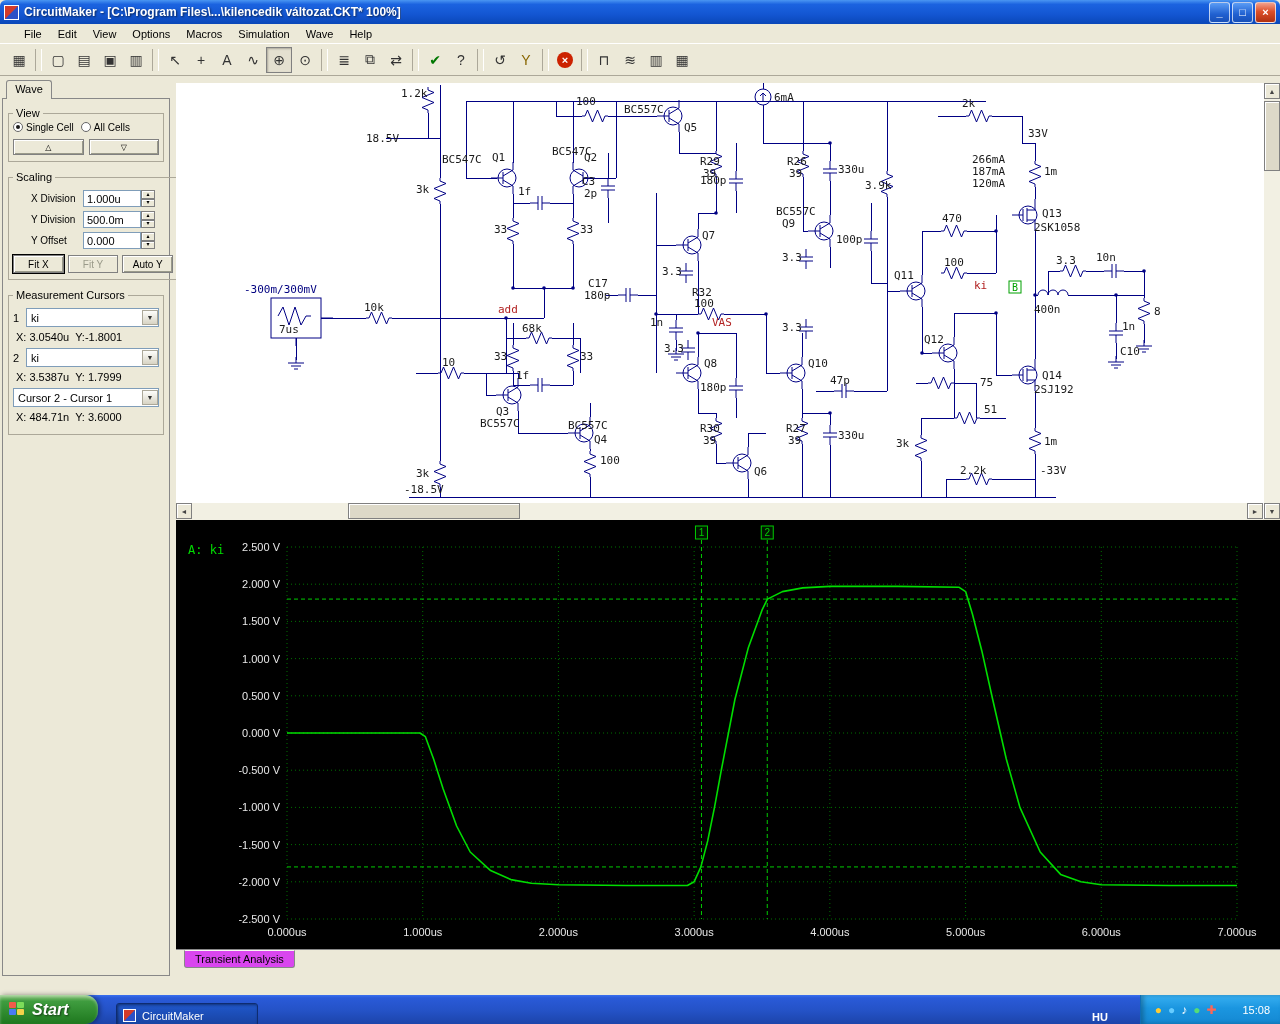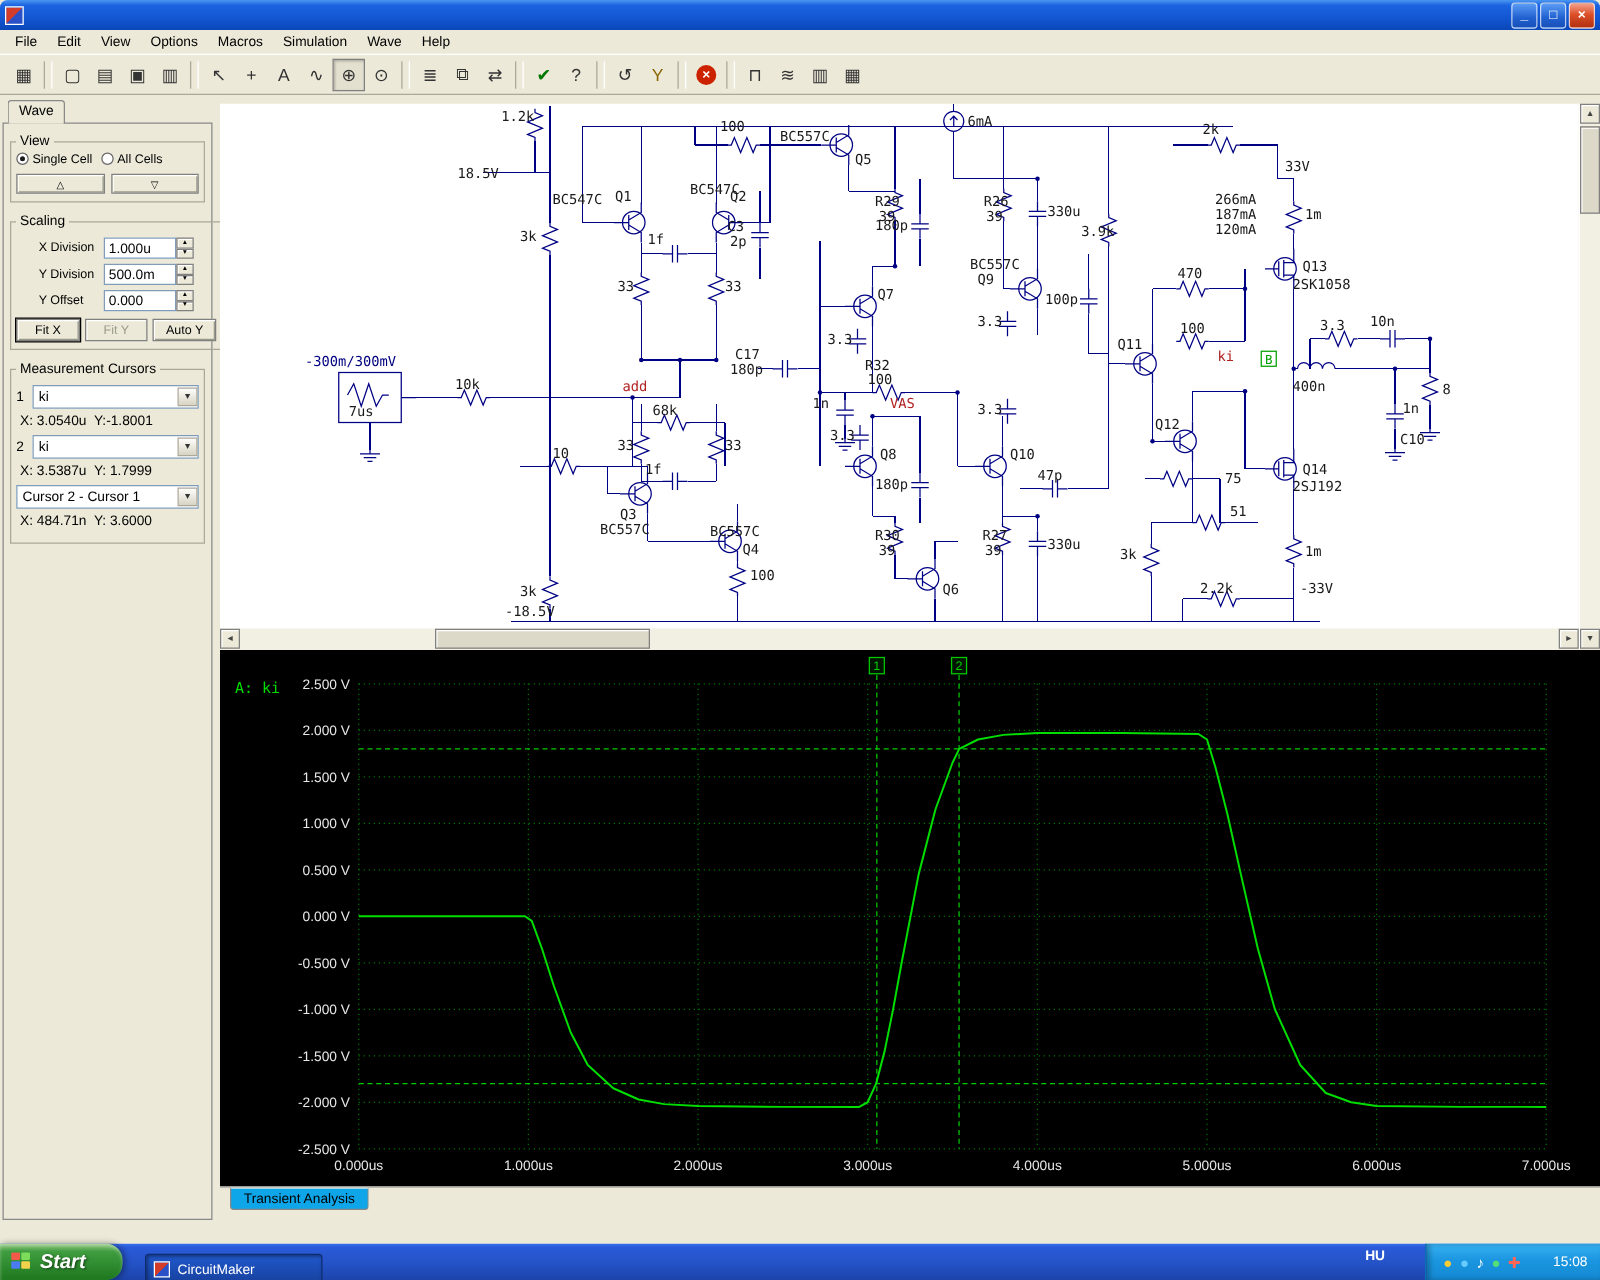--- a/index.html
+++ b/index.html
@@ -17,21 +17,21 @@
   .cm-icon { width:15px; height:15px; border:1px solid #fff; background:linear-gradient(135deg,#d33b2a 0 49%,#2a50c8 51% 100%); margin-right:5px; flex:none; }
   .title-text { color:#fff; font-weight:bold; font-size:12px; text-shadow:1px 1px 2px rgba(0,0,0,.6); white-space:nowrap; overflow:hidden; }
   .win-buttons { margin-left:auto; display:flex; gap:2px; }
   .win-btn {
     width:21px; height:21px; border:1px solid rgba(255,255,255,.7); border-radius:3px;
     color:#fff; font-size:11px; line-height:17px; text-align:center; font-weight:bold;
     background:linear-gradient(180deg,#5a9cf5,#2060d0 60%,#1850b8); padding:0; cursor:default;
   }
   .win-btn.close { background:linear-gradient(180deg,#f2a08c,#dd4f28 45%,#b03010); }
   
-  .menubar { position:absolute; left:0; top:24px; width:1280px; height:19px; display:flex; align-items:center; padding-left:4px; background:#ECE9D8; }
+  .menubar { position:absolute; left:0; top:24px; width:1280px; height:19px; display:flex; align-items:center; padding-left:16px; background:#ECE9D8; }
   .menu-item { padding:2px 8px; }
   .toolbar { position:absolute; left:0; top:43px; width:1280px; height:33px; display:flex; align-items:center; padding-left:6px; background:#ECE9D8; border-top:1px solid #fff; border-bottom:1px solid #ACA899; }
   .tb-btn { width:26px; height:26px; background:transparent; border:1px solid transparent; display:flex; align-items:center; justify-content:center; font-size:14px; color:#333; padding:0; }
   .tb-btn.pressed { border:1px solid #808080; background:#E4E0D0; box-shadow:inset 1px 1px 2px rgba(0,0,0,.25); }
   .tb-sep { width:7px; height:22px; border-left:1px solid #ACA899; border-right:1px solid #fff; margin:0 3px; }
   .tb-round { display:inline-flex; width:16px; height:16px; border-radius:50%; align-items:center; justify-content:center; font-size:11px; font-weight:bold; }
   
   .panel { position:absolute; left:2px; top:80px; width:168px; height:896px; }
   .wave-tab { position:absolute; left:4px; top:0; width:46px; height:19px; background:#ECE9D8; border:1px solid #888; border-bottom:none; border-radius:3px 3px 0 0; text-align:center; line-height:17px; z-index:2; }
   .panel-body { position:absolute; left:0; top:18px; width:168px; bottom:0; border:1px solid #888; background:#ECE9D8; padding:8px 5px; }
@@ -61,38 +61,39 @@
   
   .schematic { position:absolute; left:176px; top:83px; width:1087px; height:420px; background:#fff; overflow:hidden; }
   .vscroll { position:absolute; left:1263px; top:83px; width:17px; height:436px; background:#F2F0E3; border-left:1px solid #fff; }
   .hscroll { position:absolute; left:176px; top:503px; width:1087px; height:17px; background:#F2F0E3; }
   .sb-btn { position:absolute; width:16px; height:16px; background:#ECE9D8; border:1px solid #808080; box-shadow:inset 1px 1px 0 #fff; font-size:7px; display:flex; align-items:center; justify-content:center; color:#444; }
   .vthumb { position:absolute; left:0; top:18px; width:16px; height:70px; background:#DDD9C8; border:1px solid #808080; box-shadow:inset 1px 1px 0 #fff; }
   .hthumb { position:absolute; left:172px; top:0; width:172px; height:16px; background:#DDD9C8; border:1px solid #808080; box-shadow:inset 1px 1px 0 #fff; }
   
   .waveplot { position:absolute; left:176px; top:520px; width:1104px; height:429px; background:#000; }
   .tabstrip { position:absolute; left:176px; top:949px; width:1104px; height:26px; background:#ECE9D8; border-top:1px solid #888; display:flex; align-items:flex-start; }
-  .analysis-tab { margin-left:8px; height:18px; padding:0 10px; background:#0ea5e9; border:1px solid #888; border-top:1px solid #F7F6F0; border-radius:0 0 3px 3px; line-height:16px; }
+  .analysis-tab { margin-left:8px; height:18px; padding:0 10px; background:#d946ef; border:1px solid #888; border-top:1px solid #F7F6F0; border-radius:0 0 3px 3px; line-height:16px; }
   
   .taskbar { position:absolute; left:0; top:995px; width:1280px; height:29px; background:linear-gradient(180deg,#3a70f0 0%,#2a5ad8 10%,#2452c6 55%,#1c44aa 100%); }
   .start-btn { position:absolute; left:0; top:0; height:29px; width:98px; border:none; background:linear-gradient(180deg,#8cc47a 0%,#3f9c3f 22%,#2f8b2f 60%,#1e771e 100%); border-radius:0 13px 13px 0; display:flex; align-items:center; gap:6px; padding-left:9px; color:#fff; font-weight:bold; font-style:italic; font-size:16px; text-shadow:1px 1px 2px rgba(0,0,0,.55); box-shadow:2px 0 5px rgba(0,0,0,.4), inset 0 2px 3px rgba(255,255,255,.35); }
   .win-flag { width:17px; height:15px; display:grid; grid-template-columns:7px 7px; grid-template-rows:6px 6px; gap:1px; }
   .win-flag span { display:block; border-radius:1px; }
   .task-btn { position:absolute; left:116px; top:8px; width:142px; height:25px; background:linear-gradient(180deg,#2058cc,#17409c); border:1px solid #0e2c70; border-radius:3px; display:flex; align-items:center; gap:6px; padding:0 6px; color:#fff; font-size:11px; box-shadow:inset 1px 1px 3px rgba(0,0,0,.45); }
   .task-btn .cm-icon { width:13px; height:13px; margin:0; }
-  .lang { position:absolute; right:172px; top:4px; color:#fff; font-weight:bold; }
+  .lang { position:absolute; right:172px; top:16px; color:#fff; font-weight:bold; }
   .tray { position:absolute; right:0; top:0; height:29px; display:flex; align-items:center; gap:6px; padding:0 10px 0 14px; background:linear-gradient(180deg,#38b0f2 0%,#1b96e0 45%,#1488d2 100%); border-left:1px solid #0d6eb8; box-shadow:inset 3px 0 4px rgba(0,0,0,.25); }
   .tray-ico { font-size:12px; line-height:1; }
   .time { color:#fff; margin-left:20px; }
 </style>
 </head>
 <body>
 
 <div class="titlebar">
   <div class="cm-icon"></div>
+  <div class="title-text">CircuitMaker - [C:\Program Files\...\kilencedik változat.CKT* 100%]</div>
   <div class="win-buttons">
     <button class="win-btn">_</button>
     <button class="win-btn">□</button>
     <button class="win-btn close">×</button>
   </div>
 </div>
 
 <div class="menubar">
     <span class="menu-item">File</span>
     <span class="menu-item">Edit</span>

